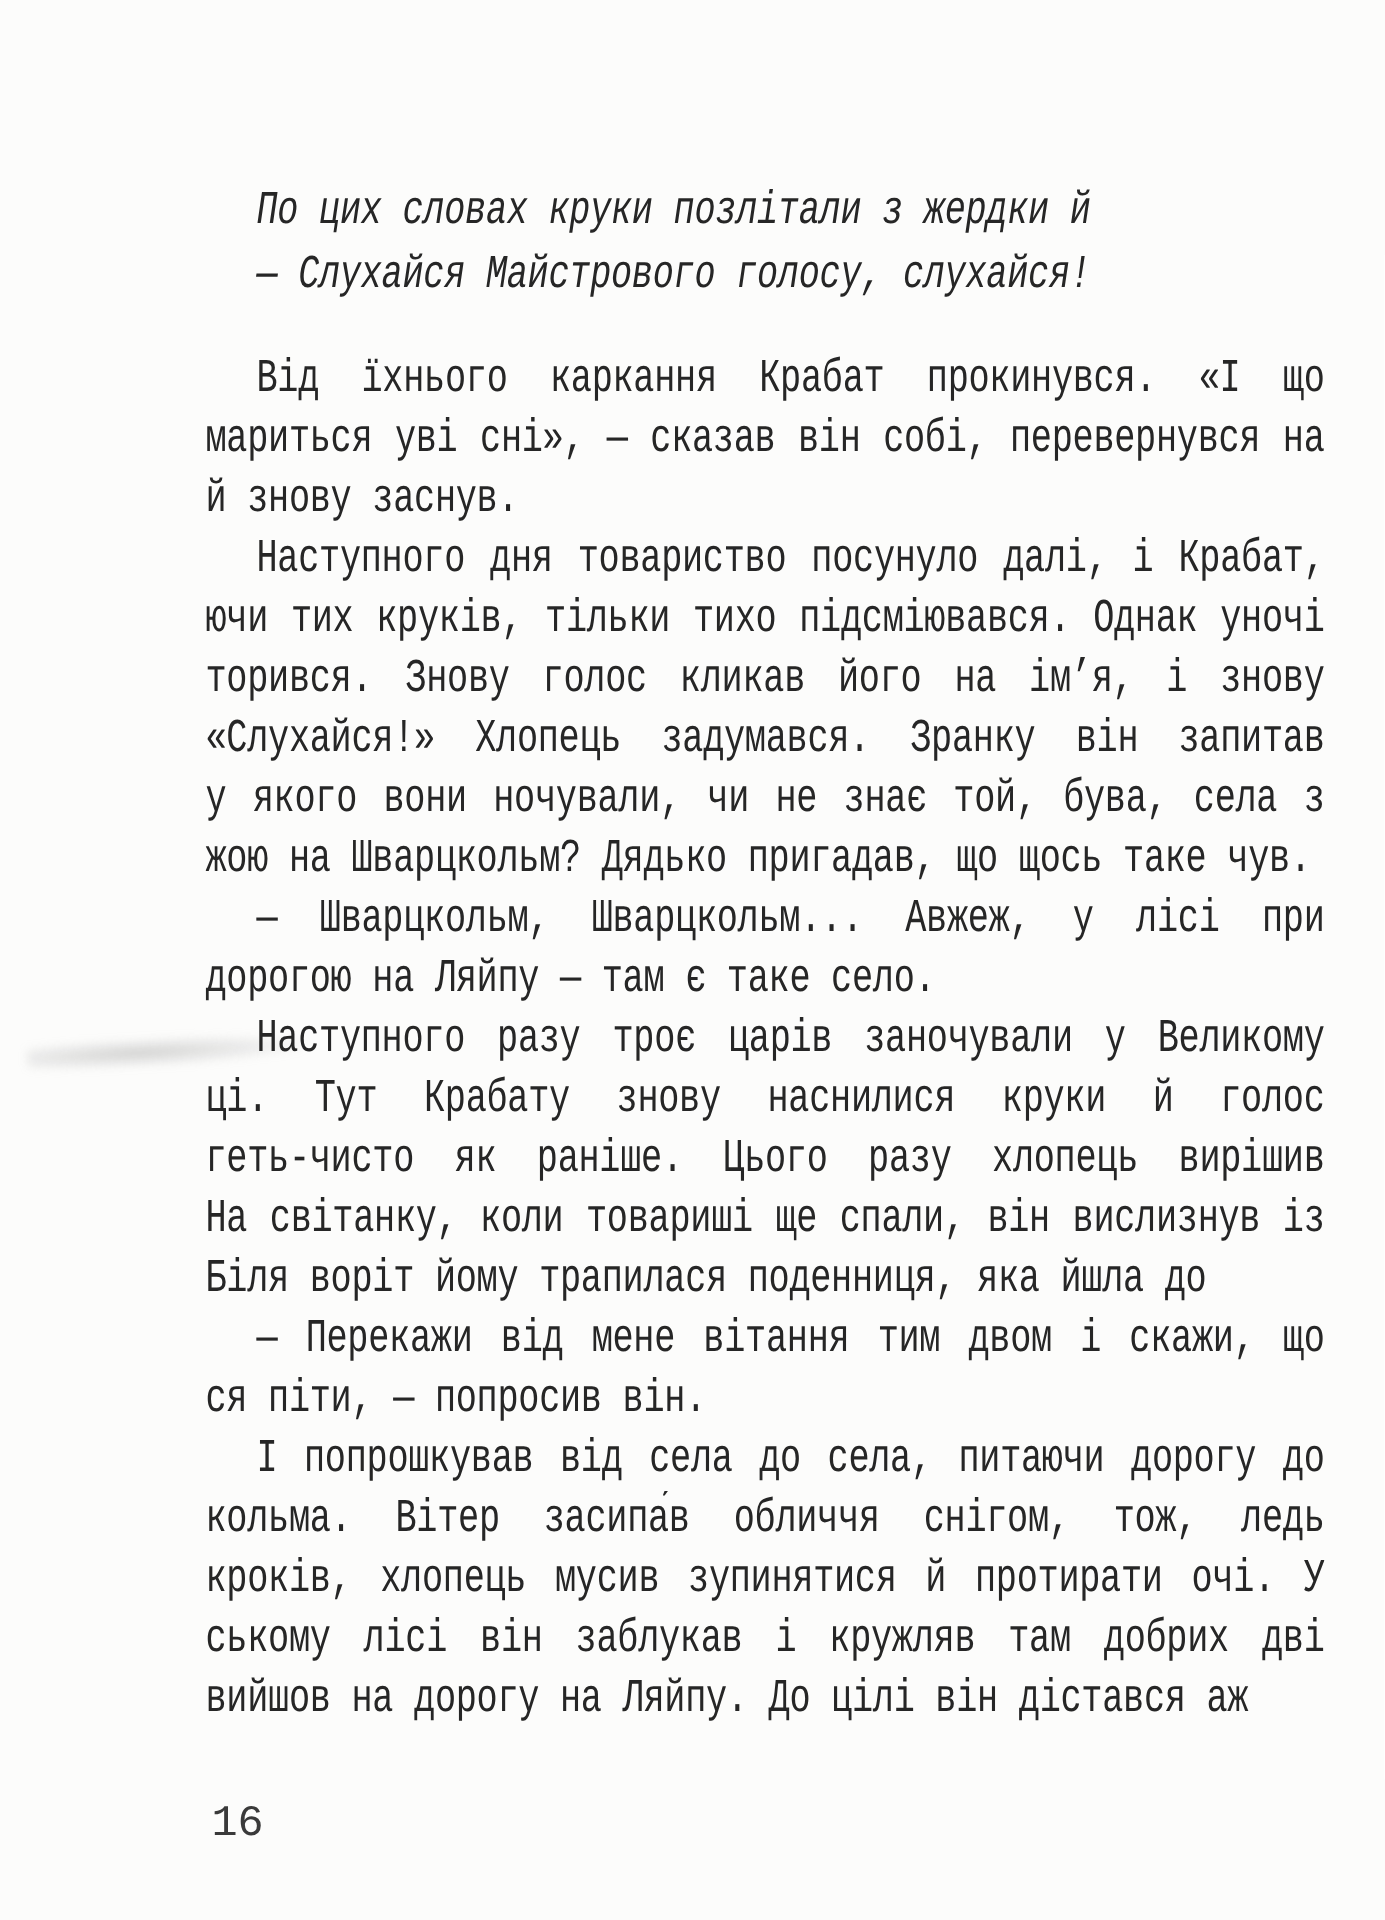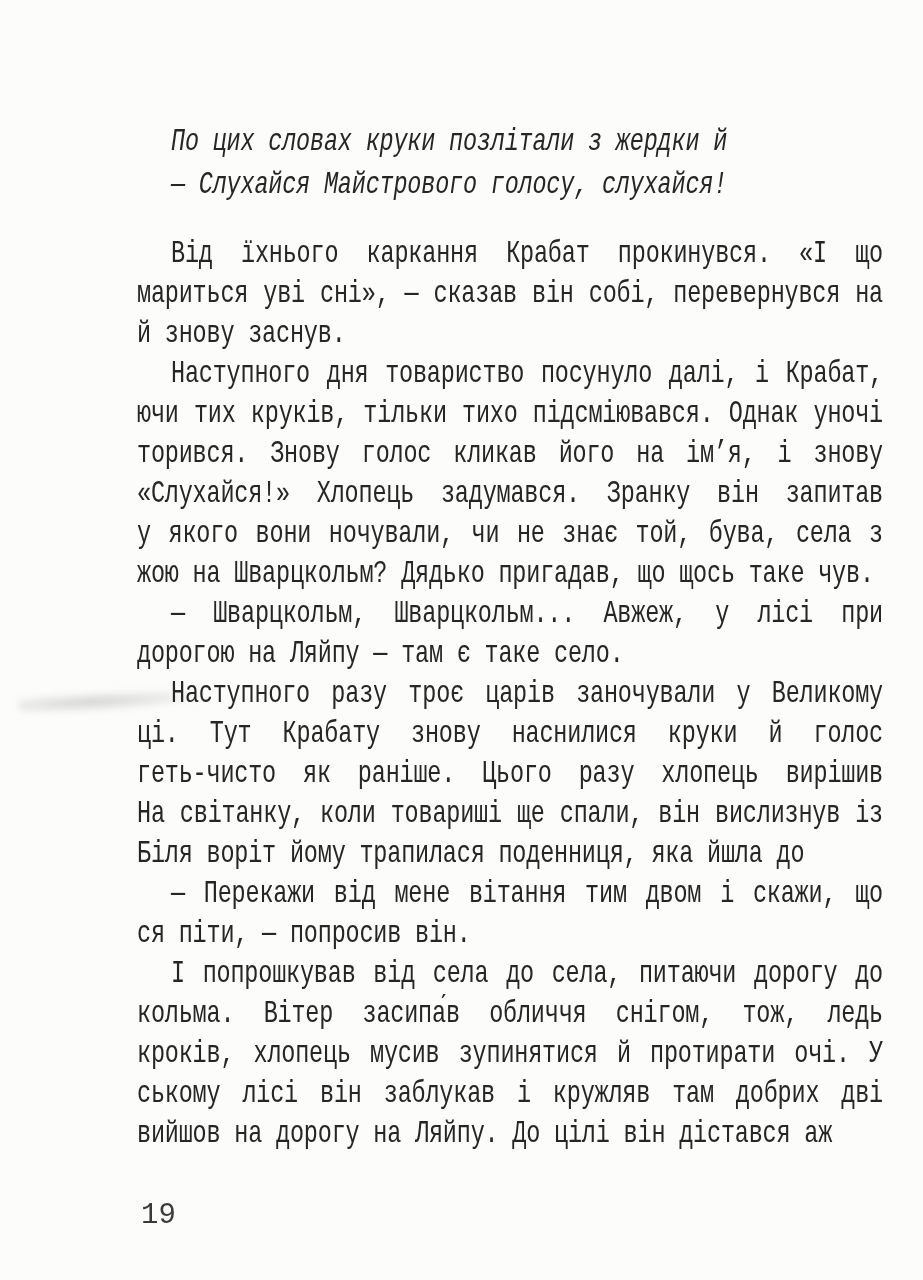--- a/index.html
+++ b/index.html
@@ -97,14 +97,14 @@
         <div class="line" style="top: 834px;">Біля воріт йому трапилася поденниця, яка йшла до криниці.</div>
         <div class="line j ind" style="top: 874px;">— Перекажи від мене вітання тим двом і скажи, що мені довело-</div>
         <div class="line" style="top: 914px;">ся піти, — попросив він.</div>
         <div class="line j ind" style="top: 954px;">І попрошкував від села до села, питаючи дорогу до Шварц-</div>
         <div class="line j" style="top: 994px;">кольма. Вітер засипа́в обличчя снігом, тож, ледь зробивши кілька</div>
         <div class="line j" style="top: 1034px;">кроків, хлопець мусив зупинятися й протирати очі. У гоєрсверд-</div>
         <div class="line j" style="top: 1074px;">ському лісі він заблукав і кружляв там добрих дві години, доки не</div>
         <div class="line" style="top: 1114px;">вийшов на дорогу на Ляйпу. До цілі він дістався аж надвечір.</div>
       </div>
   </div>
-  <div class="page-number">19</div>
+  <div class="page-number">16</div>
 </div>
 
 </body></html>

